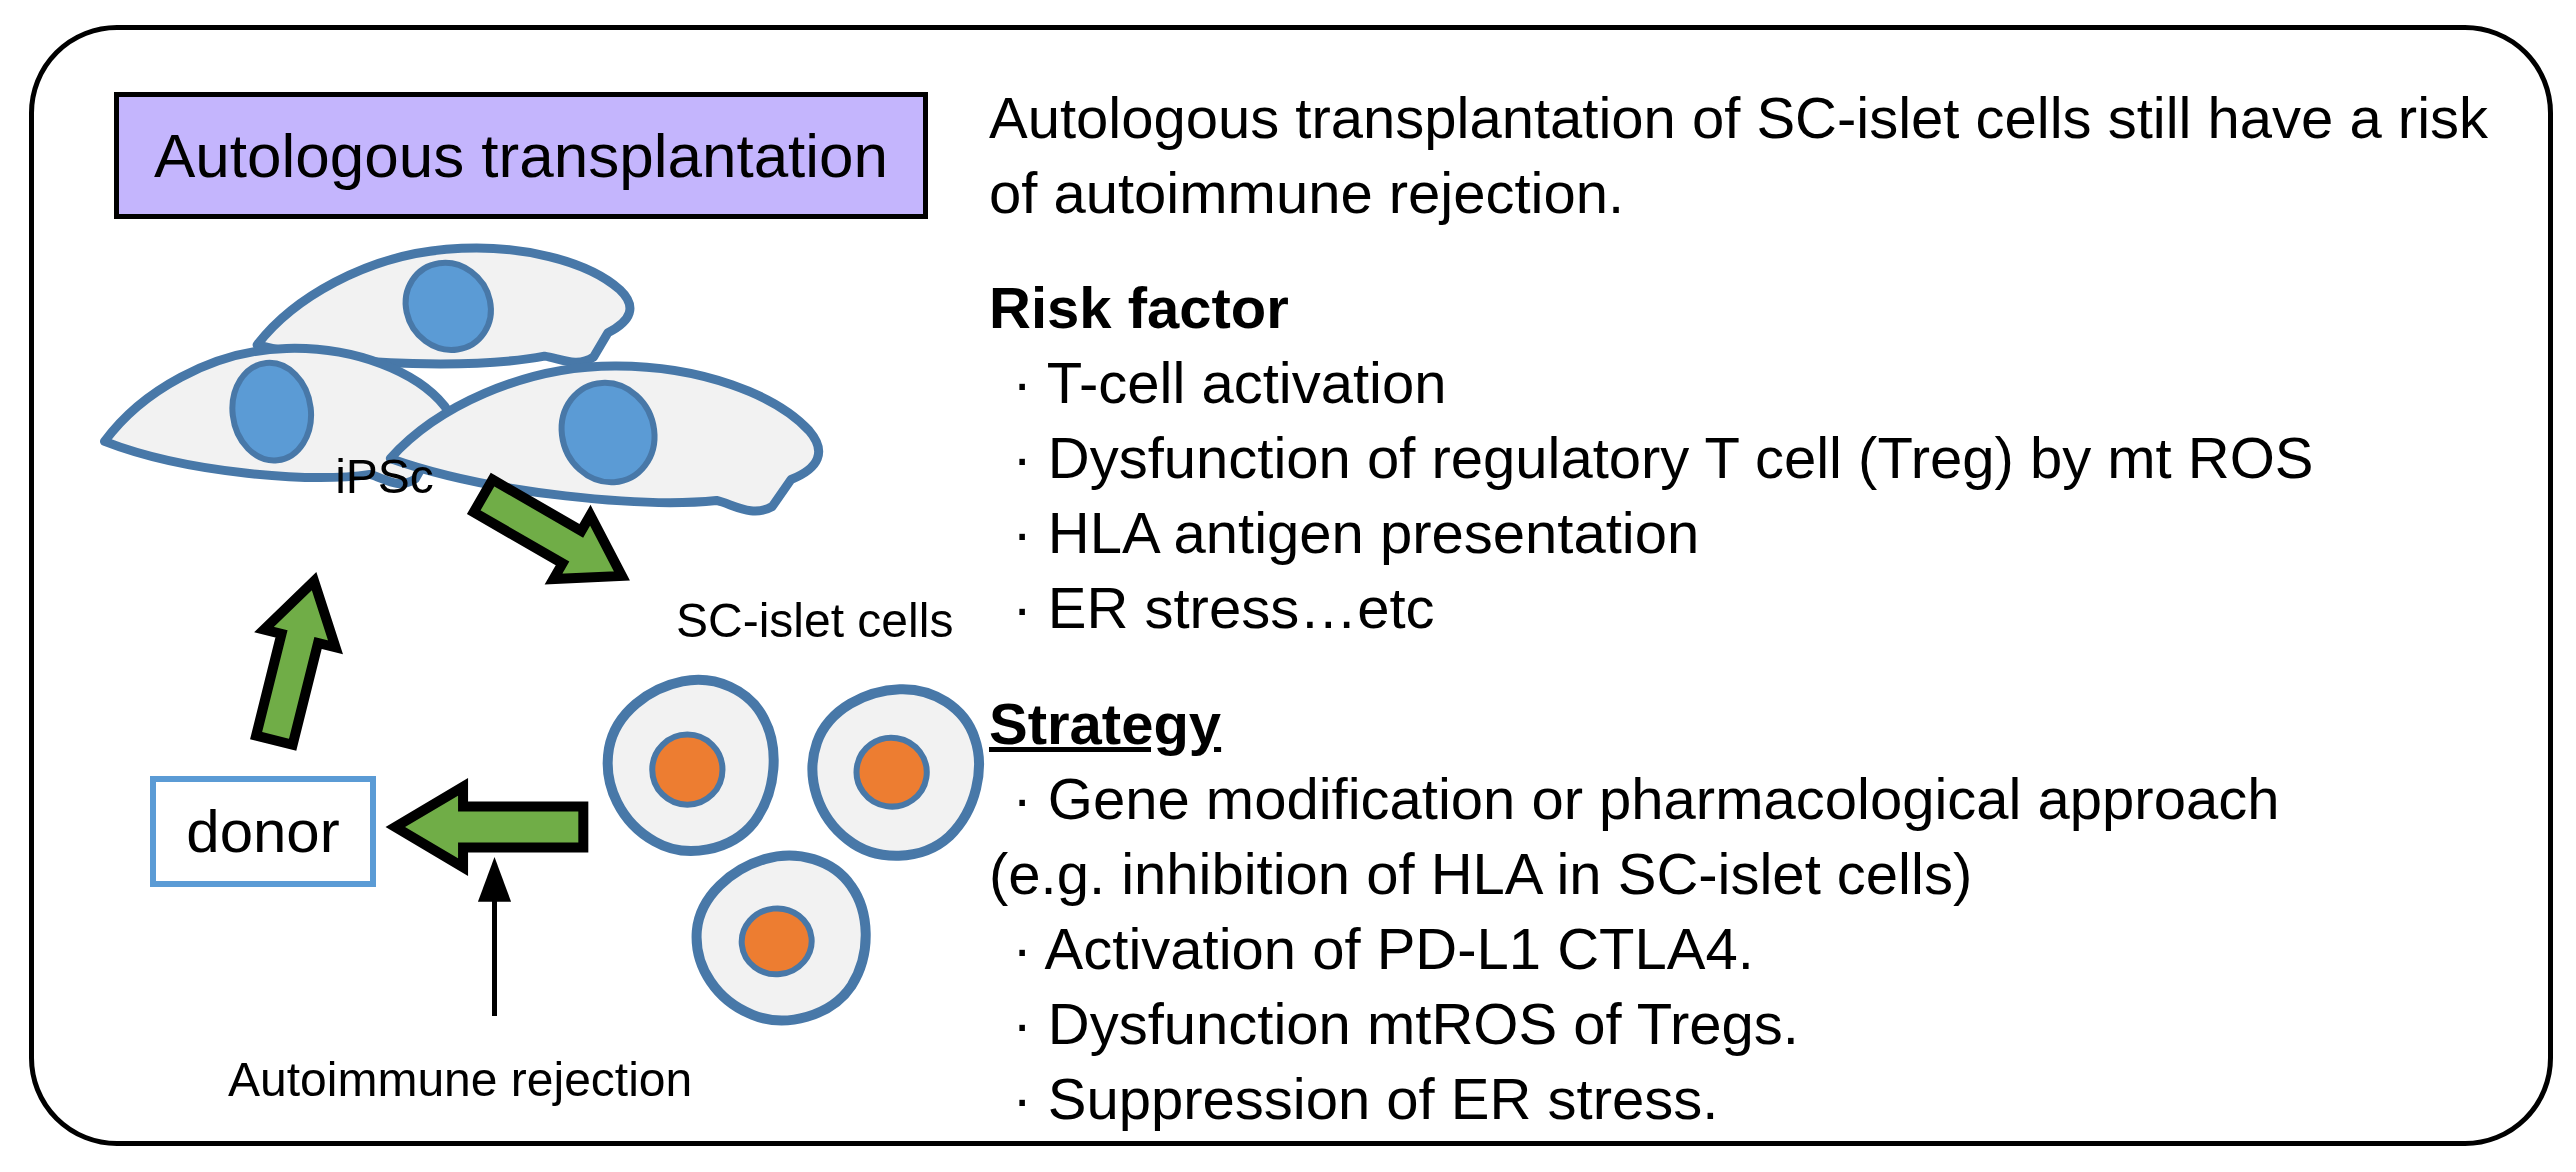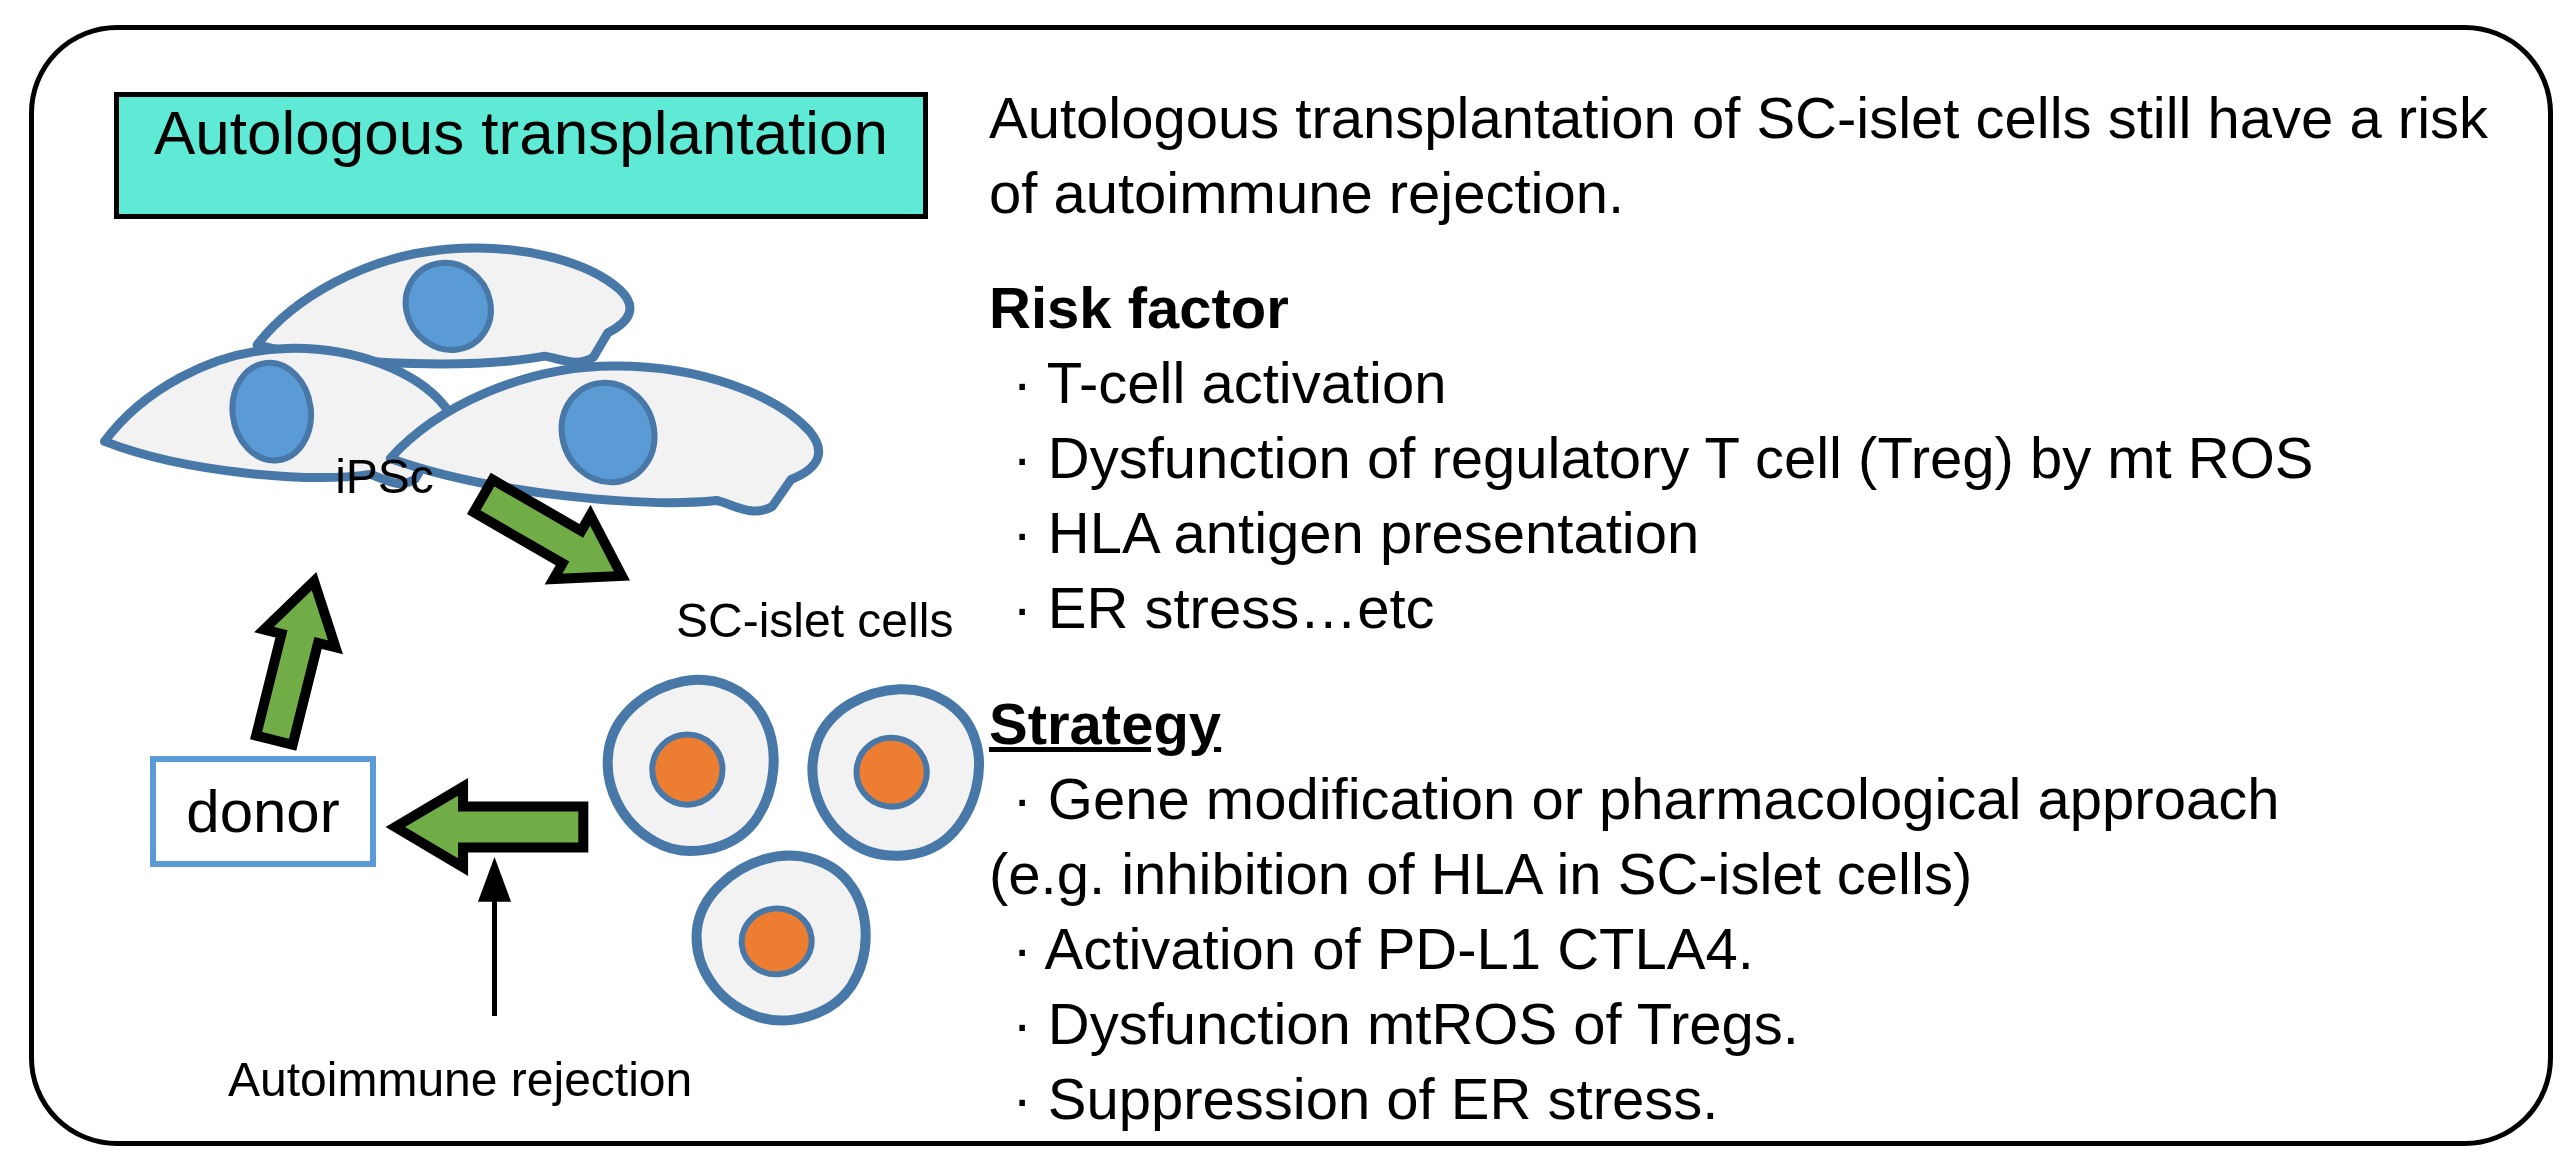--- a/index.html
+++ b/index.html
@@ -14,27 +14,27 @@
   .abs{position:absolute;}
   
   .frame{
     left:29px;top:25px;width:2524px;height:1121px;
     border:5.8px solid var(--c-ink);border-radius:88px;box-sizing:border-box;
     background:var(--c-bg);
   }
   
   .title-box{
     left:114px;top:92px;width:814px;height:127px;box-sizing:border-box;
-    border:5.8px solid var(--c-ink);background:#5eead4;
-    display:flex;justify-content:center;
+    border:5.8px solid var(--c-ink);background:#c4b5fd;
+    display:flex;align-items:center;justify-content:center;
     font-size:62px;white-space:nowrap;
   }
   
   .donor-box{
-    left:150px;top:756px;width:226px;height:111px;box-sizing:border-box;
+    left:150px;top:776px;width:226px;height:111px;box-sizing:border-box;
     border:6.7px solid var(--c-donor);background:#fff;
     display:flex;align-items:center;justify-content:center;
     font-size:60px;
   }
   .diagram-label{font-size:48px;white-space:nowrap;line-height:1.1;}
   .lbl-ipsc{left:251px;top:451px;width:267px;text-align:center;}
   .lbl-islet{left:676px;top:595px;}
   .lbl-autoimmune{left:200px;top:1054px;margin-left:28px;}
   
   .desc{

